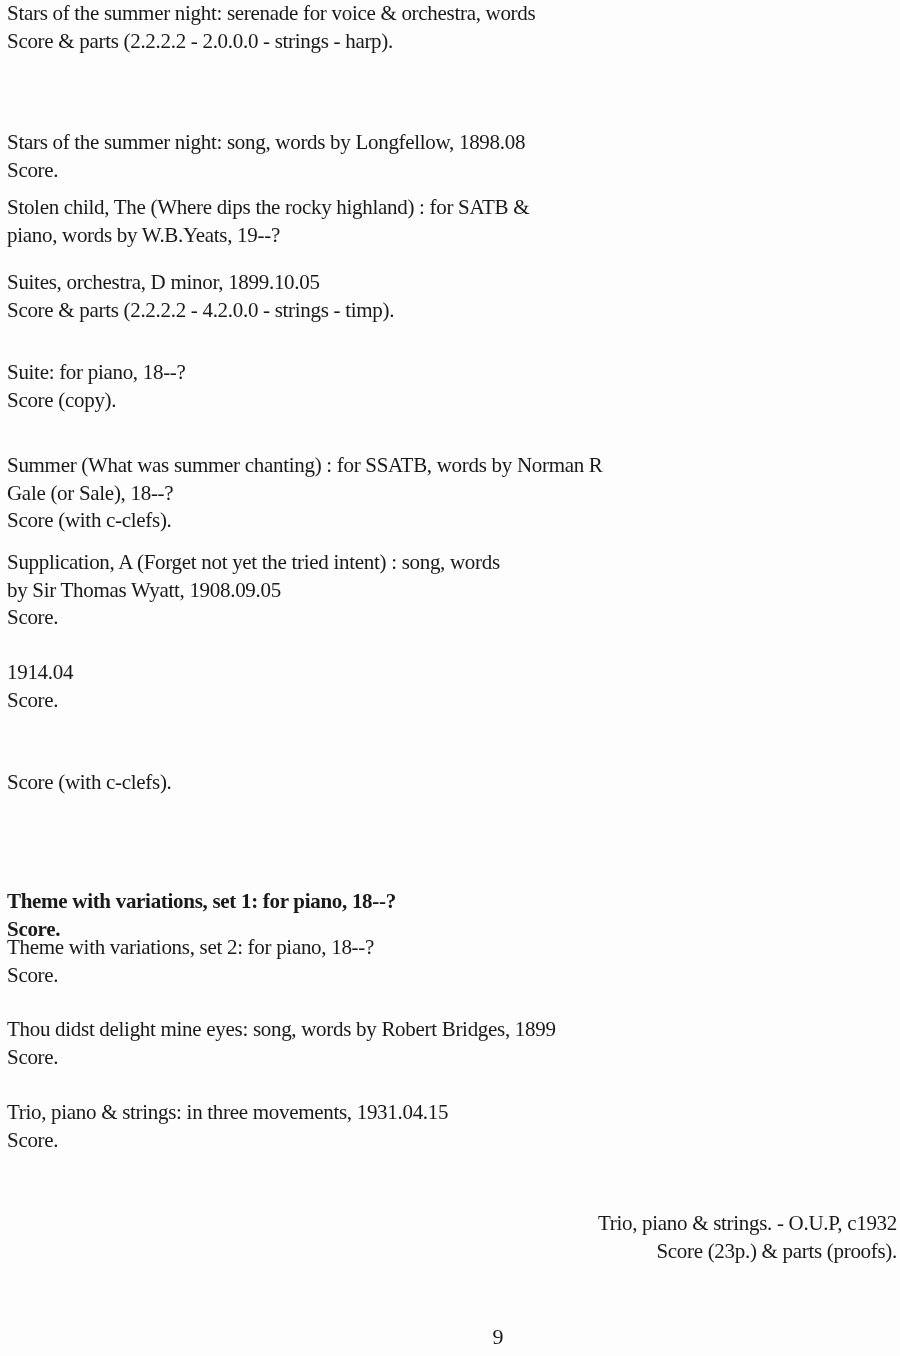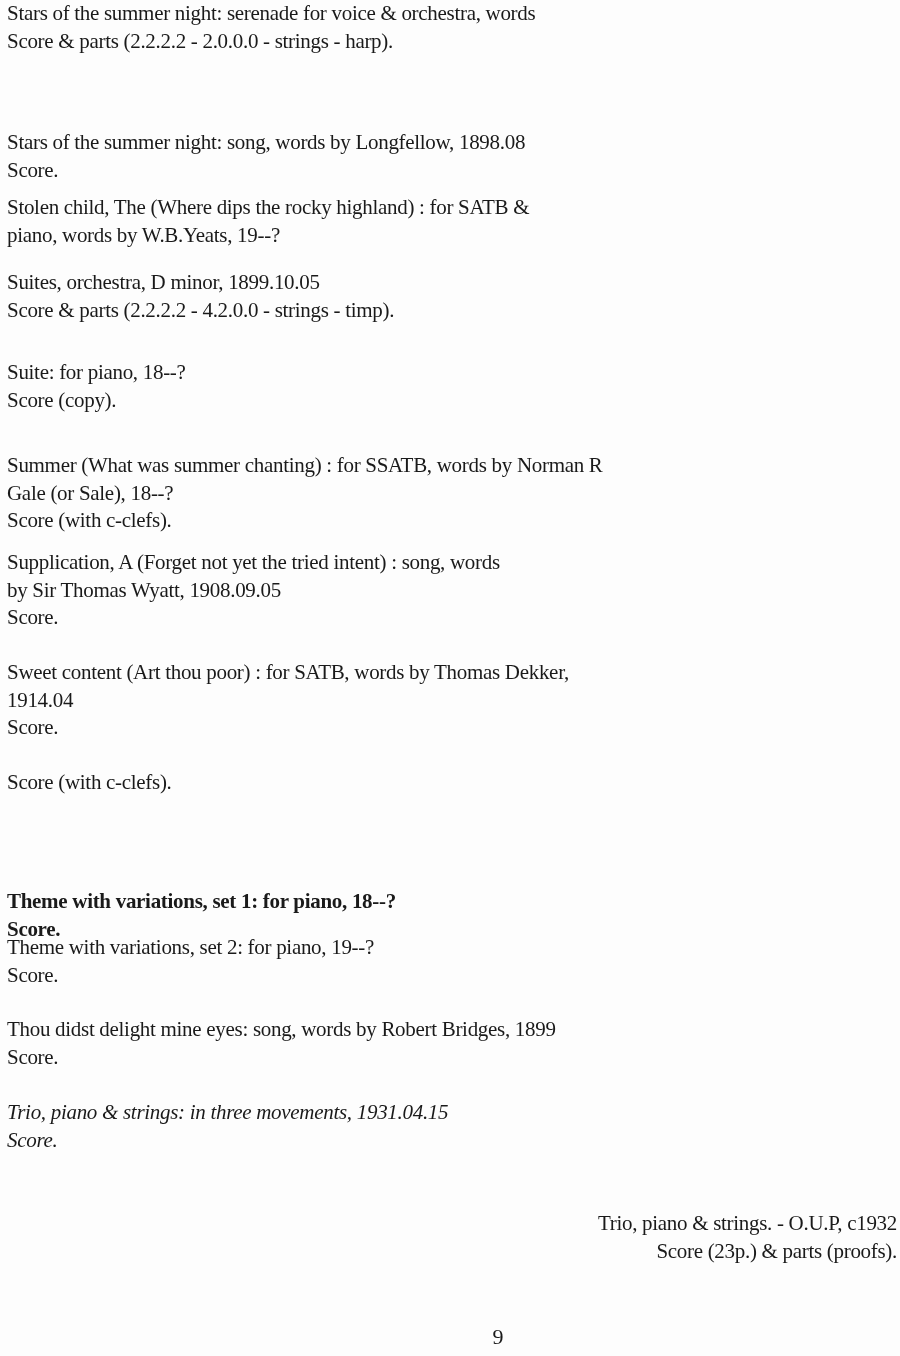--- a/index.html
+++ b/index.html
@@ -85,45 +85,44 @@
     <span class="line">Score (with c-clefs).</span>
   </div>
 
   <div class="entry" style="top:549px;">
     <span class="line">Supplication, A (Forget not yet the tried intent) : song, words</span>
     <span class="line">by Sir Thomas Wyatt, 1908.09.05</span>
     <span class="line">Score.</span>
   </div>
 
   <div class="entry" style="top:659px;">
-    <span class="line">Sweet content (Art thou poor) : for SATB, words by Thomas Dekker,</span>
     <span class="line">1914.04</span>
     <span class="line">Score.</span>
   </div>
 
   <div class="entry" style="top:769px;">
     <span class="line">Score (with c-clefs).</span>
   </div>
 
   <div class="entry" style="top:888px;font-weight:bold;">
     <span class="line">Theme with variations, set 1: for piano, 18--?</span>
     <span class="line">Score.</span>
   </div>
 
   <div class="entry" style="top:934px;">
-    <span class="line">Theme with variations, set 2: for piano, 19--?</span>
+    <span class="line">Theme with variations, set 2: for piano, 18--?</span>
     <span class="line">Score.</span>
   </div>
 
   <div class="entry" style="top:1016px;">
     <span class="line">Thou didst delight mine eyes: song, words by Robert Bridges, 1899</span>
     <span class="line">Score.</span>
   </div>
 
-  <div class="entry" style="top:1099px;font-style:italic;">
+  <div class="entry" style="top:1099px;">
     <span class="line">Trio, piano &amp; strings: in three movements, 1931.04.15</span>
     <span class="line">Score.</span>
   </div>
 
   <div class="entry" style="top:1210px;text-align:right;">
     <span class="line">Trio, piano &amp; strings. - O.U.P, c1932</span>
     <span class="line">Score (23p.) &amp; parts (proofs).</span>
   </div>
 
   <div class="page-number">9</div>

